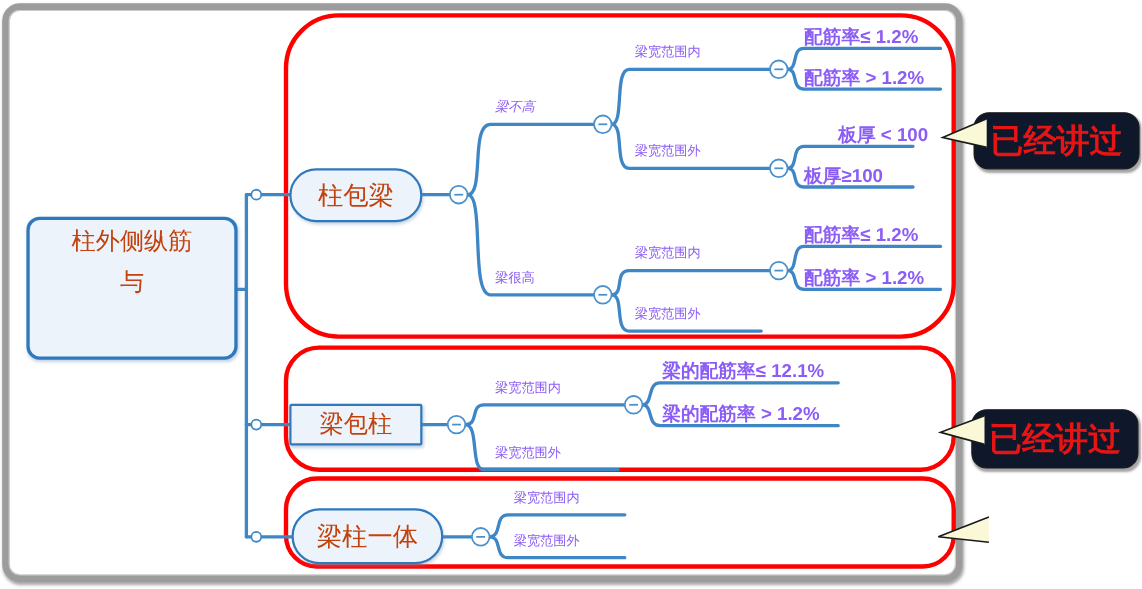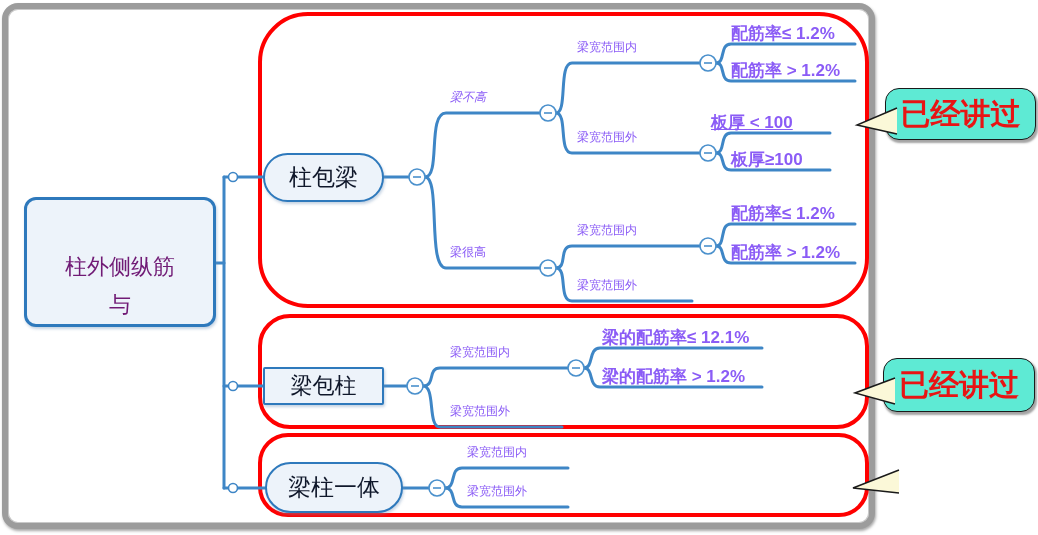--- a/index.html
+++ b/index.html
@@ -15,39 +15,39 @@
 
   
   .group-red{position:absolute;box-sizing:border-box;border:4px solid #ff0000;background:transparent;z-index:2;}
   .g1{left:258px;top:12px;width:611px;height:296px;border-radius:50px;}
   .g2{left:258px;top:314px;width:611px;height:115px;border-radius:32px;}
   .g3{left:258px;top:433px;width:611px;height:84px;border-radius:30px;}
 
   
   .rootbox{position:absolute;left:24px;top:197px;width:192px;height:130px;box-sizing:border-box;
            border:3px solid #2e79bc;border-radius:12px;background:#edf3fa;z-index:4;
-           display:flex;flex-direction:column;align-items:center;justify-content:flex-end;
-           font-size:22px;line-height:38px;color:#701a75;box-shadow:1px 2px 3px rgba(110,145,185,.4);}
+           display:flex;flex-direction:column;align-items:center;justify-content:flex-start;
+           font-size:22px;line-height:38px;color:#c2410c;box-shadow:1px 2px 3px rgba(110,145,185,.4);}
   .pill{position:absolute;box-sizing:border-box;border:2.5px solid #2e79bc;background:#edf3fa;z-index:4;
-        display:flex;align-items:center;justify-content:center;color:#0f172a;
+        display:flex;align-items:center;justify-content:center;color:#c2410c;
         box-shadow:1px 2px 3px rgba(110,145,185,.4);}
   .pill.b1{left:263px;top:153px;width:121px;height:49px;border-radius:25px;font-size:23px;}
   .pill.b2{left:263px;top:367px;width:121px;height:38px;border-radius:2px;font-size:22px;}
   .pill.b3{left:265px;top:462px;width:138px;height:51px;border-radius:26px;font-size:23px;}
 
   
   .tlabel{position:absolute;white-space:nowrap;color:#8b5cf6;z-index:4;}
   .branch{font-size:12px;font-weight:400;}
   .leaf{font-size:17px;font-weight:700;}
 
   
-  .callout{position:absolute;box-sizing:border-box;background:#5eead4;border:1.5px solid #1a1a1a;
+  .callout{position:absolute;box-sizing:border-box;background:#0f172a;border:1.5px solid #1a1a1a;
            border-radius:14px;display:flex;align-items:center;justify-content:center;
            color:#e81414;font-weight:700;font-size:30px;z-index:6;
-           box-shadow:1.5px 2.5px 2px rgba(90,90,90,.55);}
+           box-shadow:1.5px 2.5px 2px rgba(90,90,90,.55);margin-top:14px;}
   .c1{left:885px;top:88px;width:151px;height:52px;}
   .c2{left:883px;top:358px;width:152px;height:54px;}
   .c3{left:887px;top:448px;width:148px;height:54px;}
   svg.tails{position:absolute;left:0;top:0;z-index:7;}
 </style>
 </head>
 <body>
 
 <div class="stage">
 
@@ -146,21 +146,21 @@
 
   <div class="pill b1">柱包梁</div>
   <div class="pill b2">梁包柱</div>
   <div class="pill b3">梁柱一体</div>
 
   <div class="tlabel branch" style="left:450px;top:89px;font-style:italic;">梁不高</div>
   <div class="tlabel branch" style="left:577px;top:39px;">梁宽范围内</div>
   <div class="tlabel leaf" style="left:731px;top:22px;">配筋率≤ 1.2%</div>
   <div class="tlabel leaf" style="left:731px;top:59px;">配筋率 &gt; 1.2%</div>
   <div class="tlabel branch" style="left:577px;top:129px;">梁宽范围外</div>
-  <div class="tlabel leaf" style="left:711px;top:111px;text-decoration:underline;">板厚 &lt; 100</div>
+  <div class="tlabel leaf" style="left:762px;top:111px;">板厚 &lt; 100</div>
   <div class="tlabel leaf" style="left:731px;top:148px;text-align:center;">板厚≥100</div>
   <div class="tlabel branch" style="left:450px;top:244px;">梁很高</div>
   <div class="tlabel branch" style="left:577px;top:222px;">梁宽范围内</div>
   <div class="tlabel leaf" style="left:731px;top:202px;">配筋率≤ 1.2%</div>
   <div class="tlabel leaf" style="left:731px;top:241px;">配筋率 &gt; 1.2%</div>
   <div class="tlabel branch" style="left:577px;top:277px;">梁宽范围外</div>
   <div class="tlabel branch" style="left:450px;top:344px;">梁宽范围内</div>
   <div class="tlabel leaf" style="left:602px;top:326px;">梁的配筋率≤ 12.1%</div>
   <div class="tlabel leaf" style="left:602px;top:365px;">梁的配筋率 &gt; 1.2%</div>
   <div class="tlabel branch" style="left:450px;top:403px;">梁宽范围外</div>

